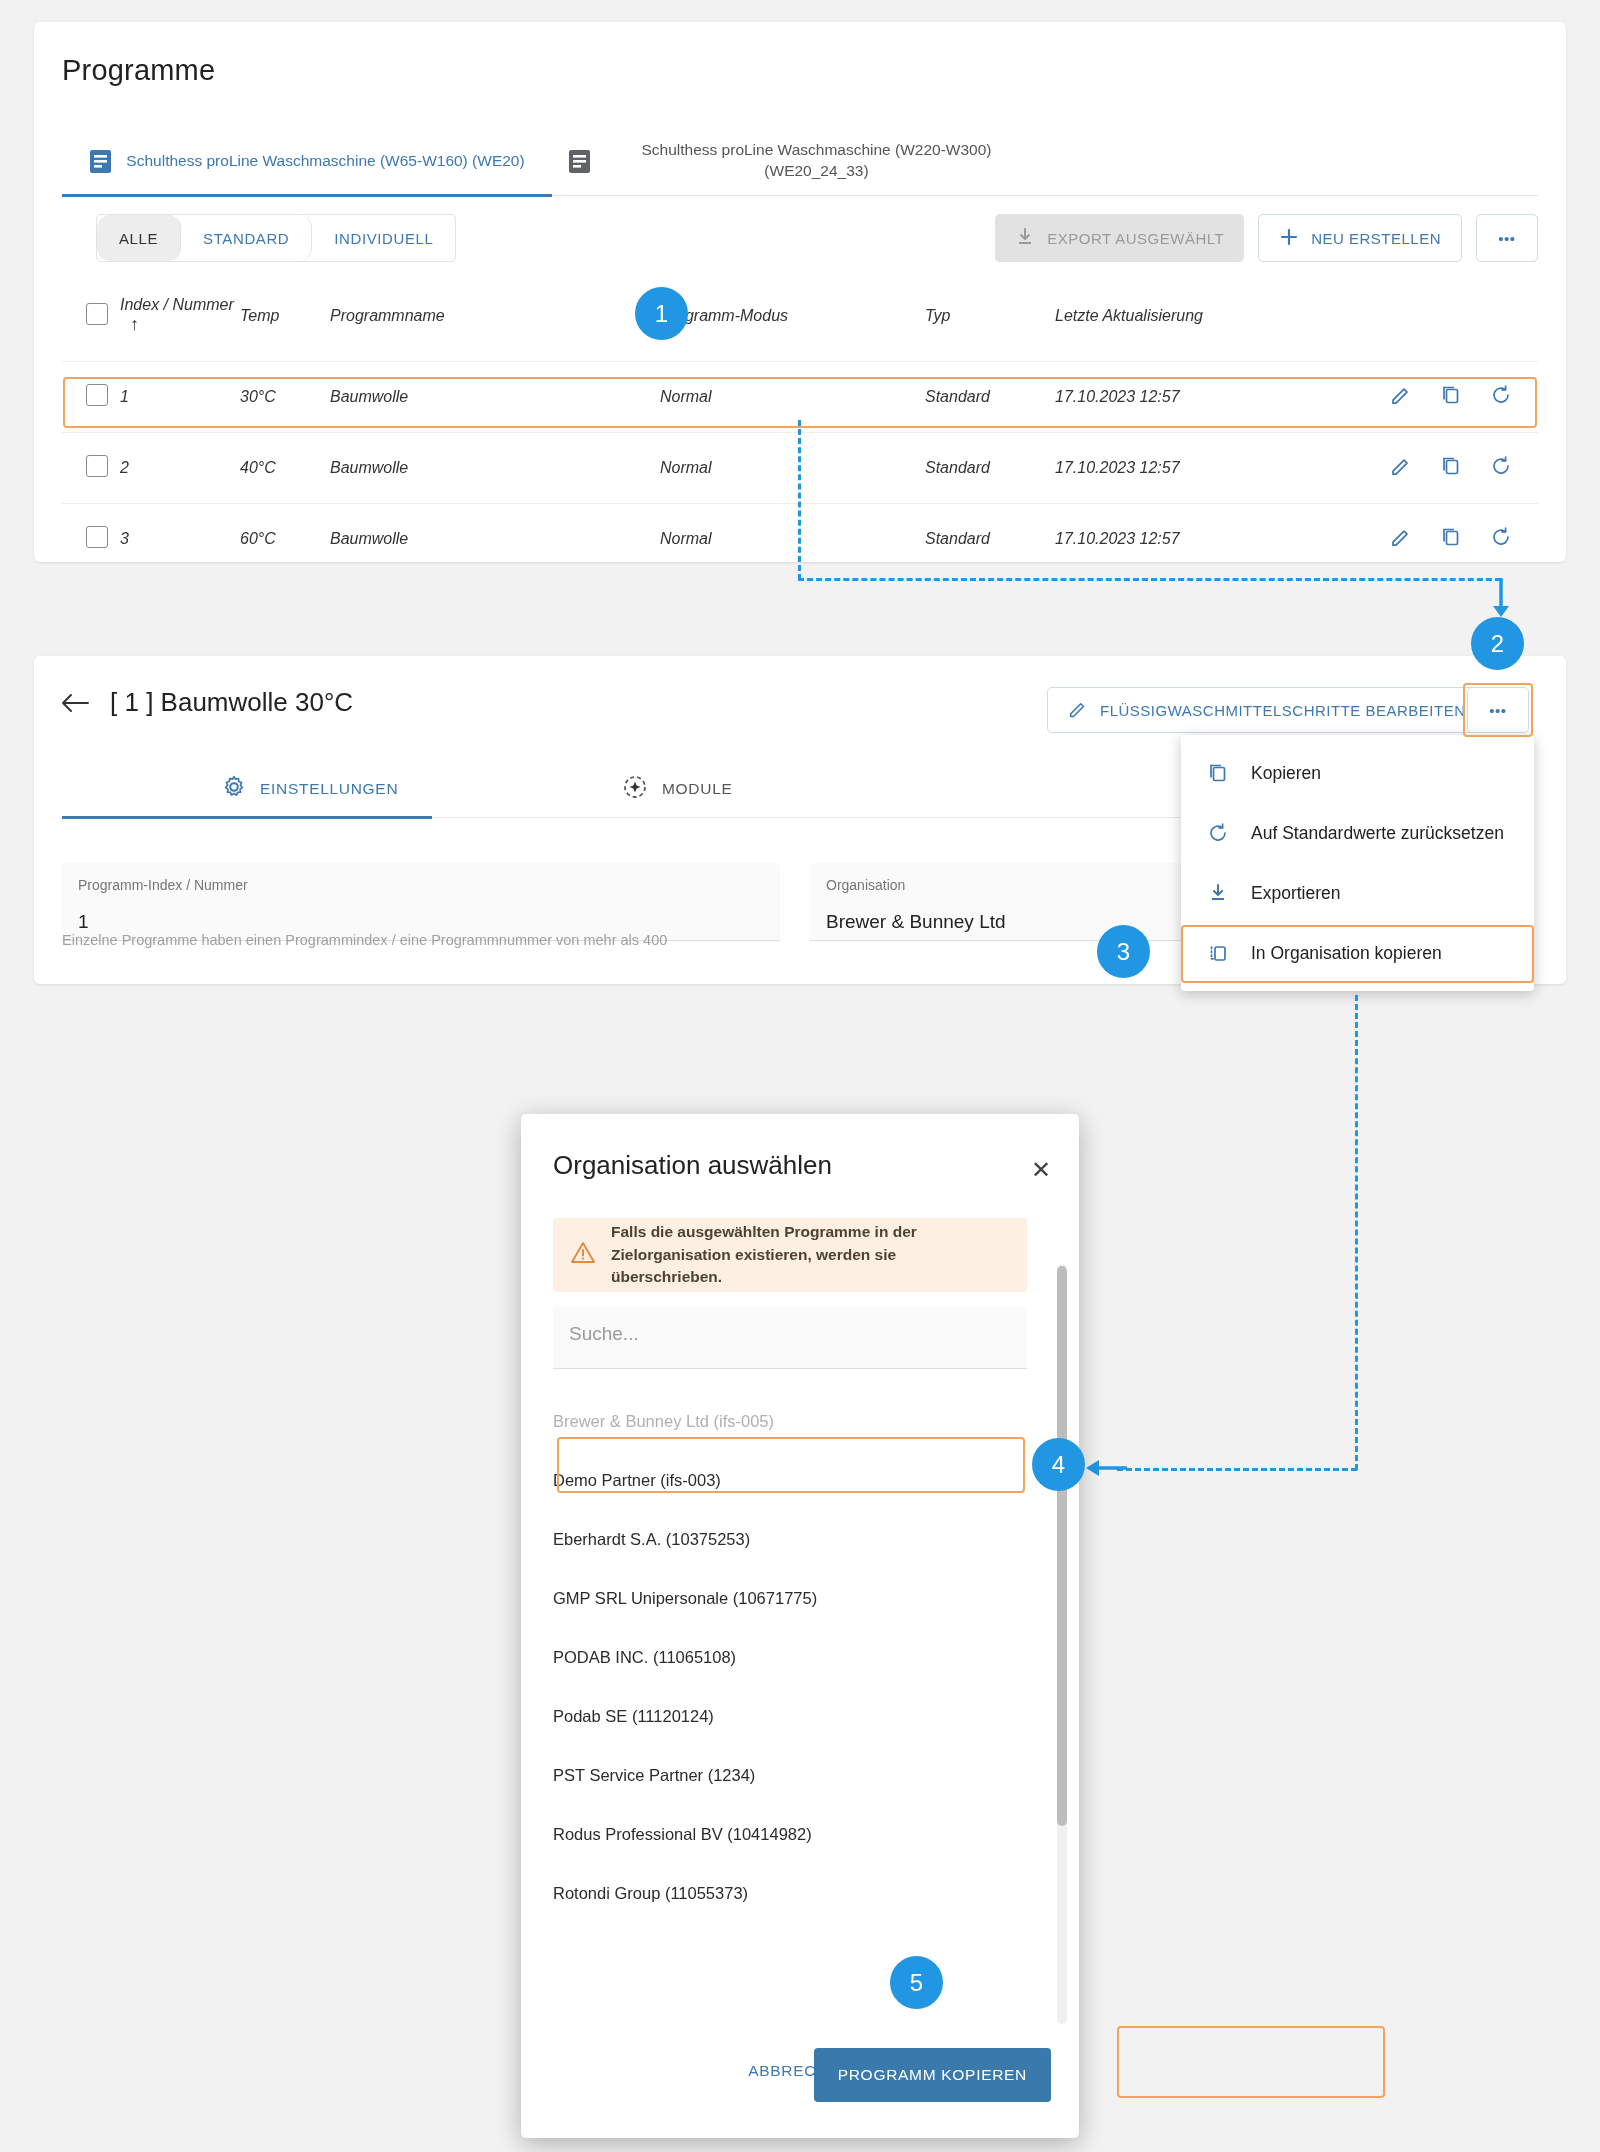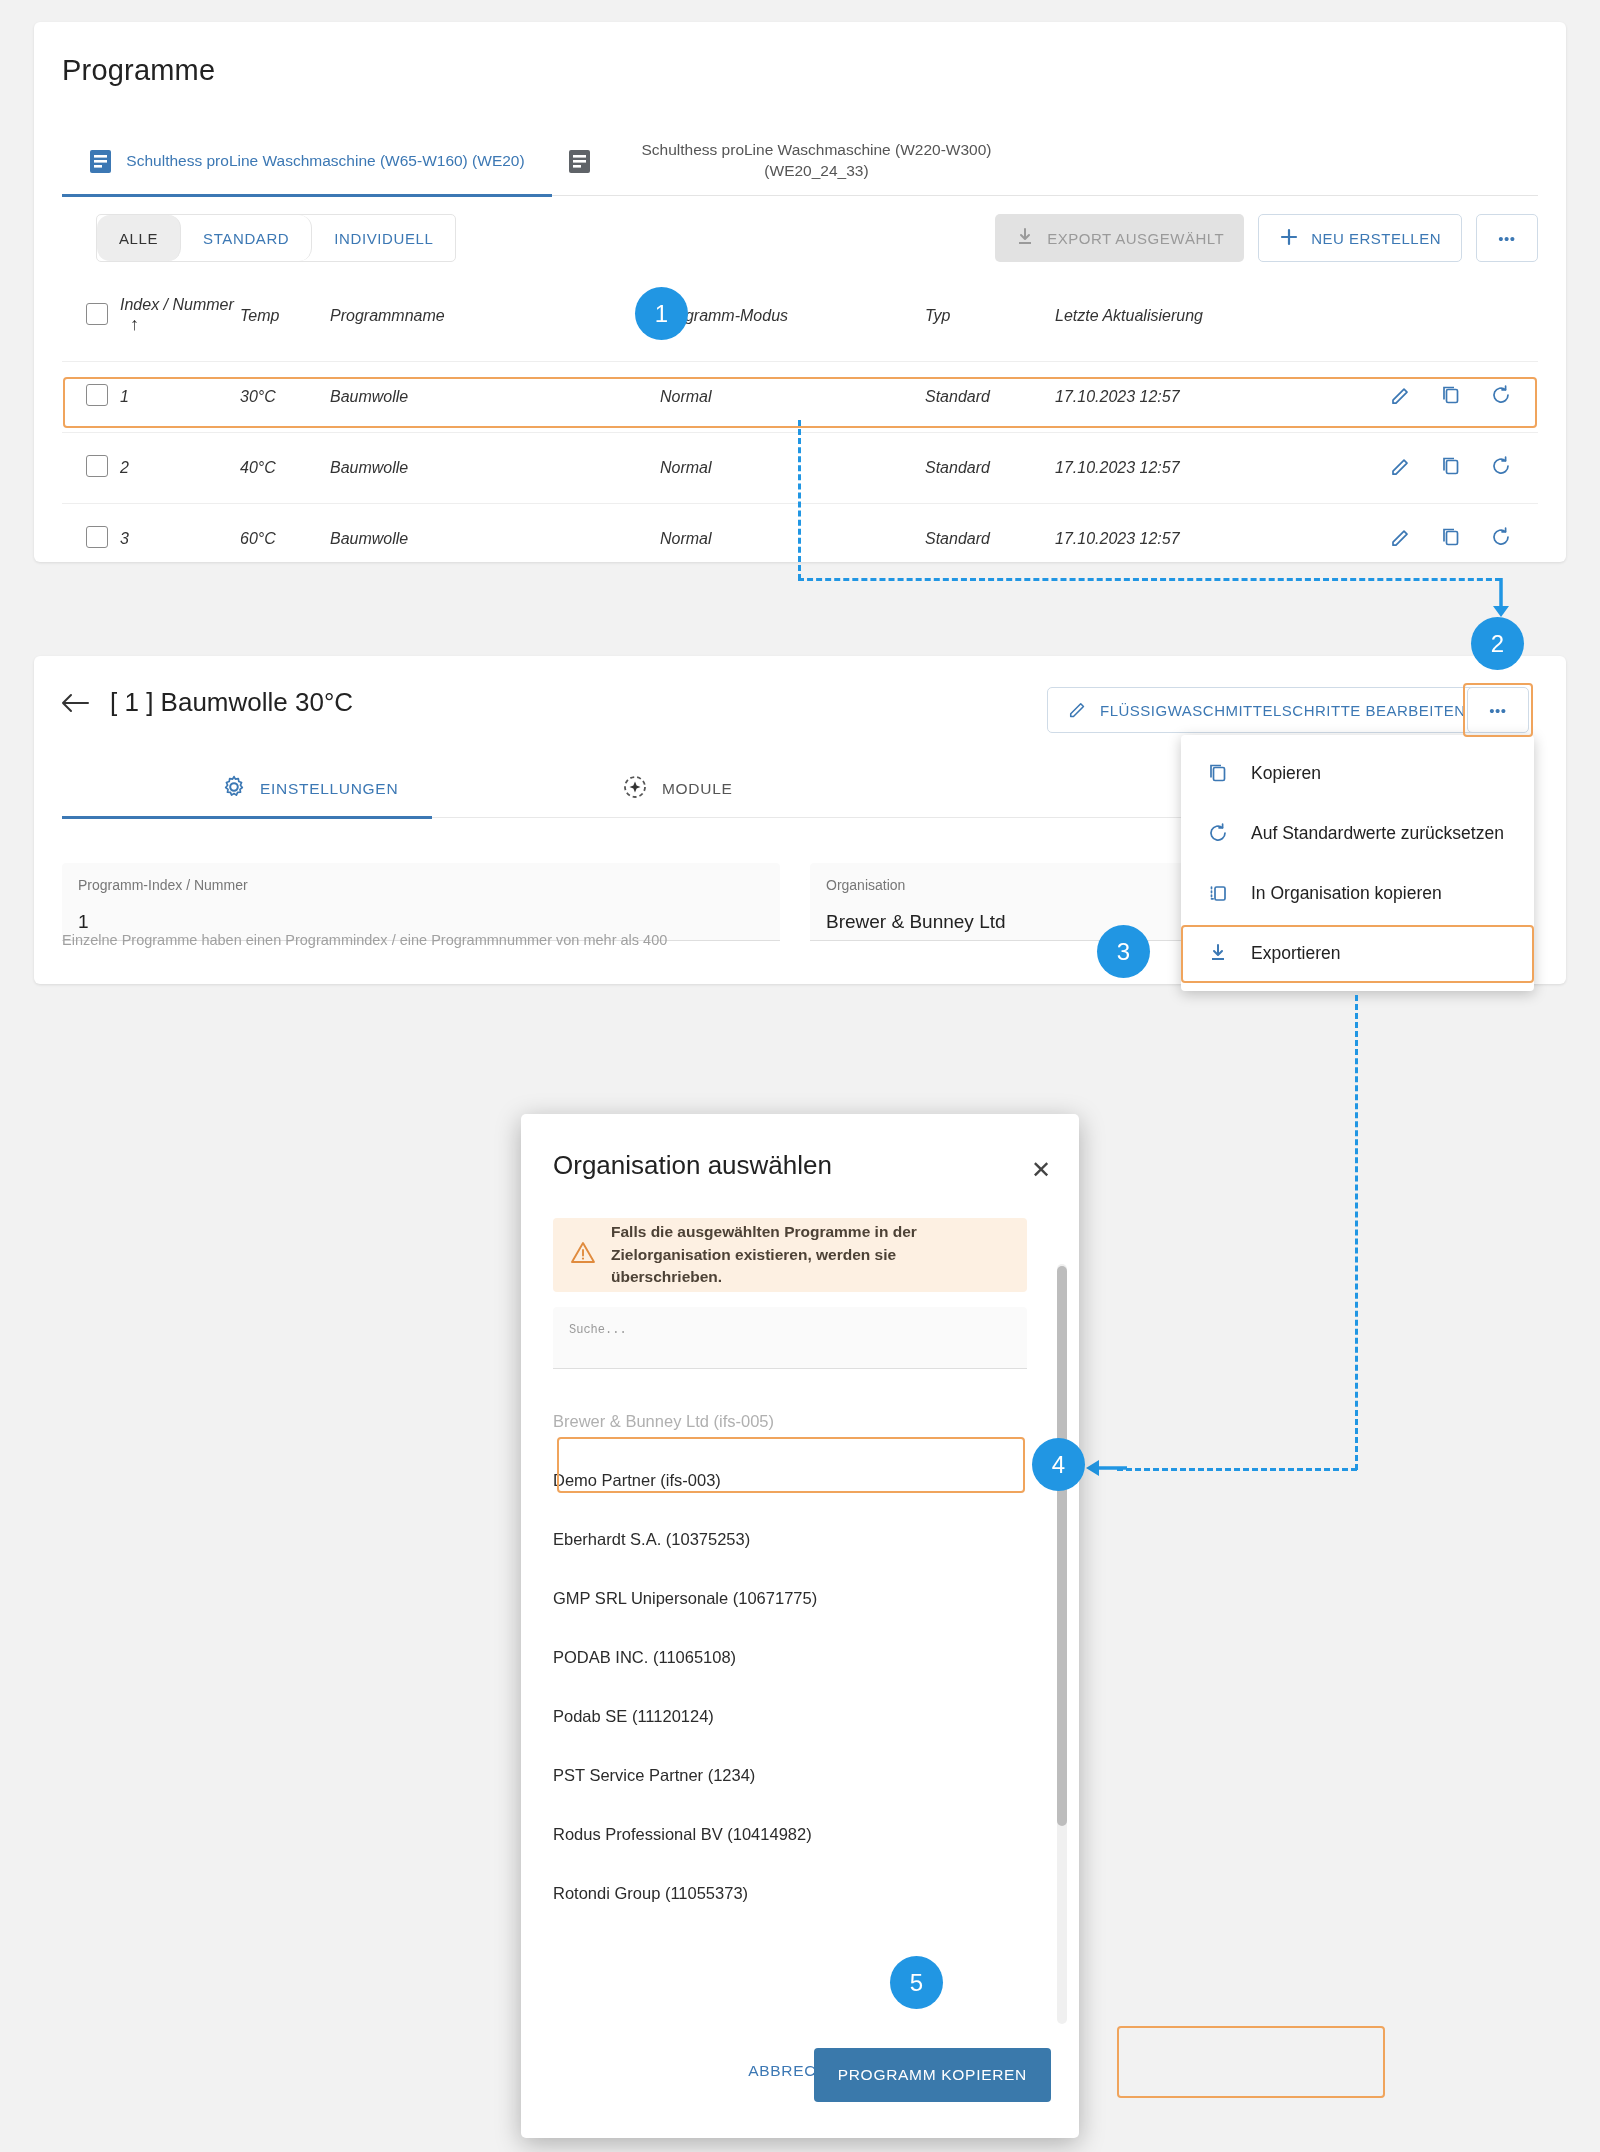--- a/index.html
+++ b/index.html
@@ -144,21 +144,21 @@
     background: #fdf0e2; border-radius: 4px; display: flex; align-items: center; gap: 14px;
     padding: 0 16px;
   }
   .warn .wtxt { font-size: 15.5px; color: #4d4236; line-height: 1.45; font-weight: bold; }
   .search {
     position: absolute; left: 32px; top: 193px; width: 474px; height: 62px;
     background: #fafafa; border-bottom: 1px solid #dedede; border-radius: 4px 4px 0 0;
   }
   .search input {
     position: absolute; left: 16px; top: 16px; width: 440px; border: none; background: transparent;
-    font-size: 12px; color: #0369a1; outline: none; font-family: Liberation Mono, monospace;
+    font-size: 19px; color: #0369a1; outline: none; font-family: Liberation Sans, sans-serif;
   }
   .search input::placeholder { color: #9a9a9a; }
   .orglist { position: absolute; left: 0; top: 278px; width: 558px; height: 640px; }
   .org {
     height: 59px; display: flex; align-items: center; padding: 0 32px;
     font-size: 16.5px; color: #2b2b2b; cursor: pointer;
   }
   .org.disabled { color: #b0b0b0; cursor: default; }
   .org.selected { background: #dadada; color: #3c78b4; }
   .mscroll-track { position: absolute; right: 12px; top: 150px; width: 10px; height: 760px; background: #f0f0f0; border-radius: 5px; }
@@ -429,35 +429,35 @@
       <span class="mi-icon">
           <svg width="22" height="22" viewBox="0 0 22 22">
             <path d="M18 11a7 7 0 11-2.6-5.4" fill="none" stroke="#3c78b4" stroke-width="1.7" stroke-linecap="round"></path>
             <path d="M15.6 2.2v3.6h-3.6" fill="none" stroke="#3c78b4" stroke-width="1.7" stroke-linecap="round" stroke-linejoin="round"></path>
           </svg>
         </span>
       <span>Auf Standardwerte zurücksetzen</span>
     </div>
     <div class="menu-item">
       <span class="mi-icon">
+          <svg width="20" height="20" viewBox="0 0 20 20">
+            <path d="M10 2v8M6 8l4 4 4-4" stroke="#3c78b4" stroke-width="2" fill="none" stroke-linecap="round" stroke-linejoin="round"></path>
+            <rect x="4" y="15" width="12" height="2" fill="#3c78b4"></rect>
+          </svg>
+        </span>
+      <span>Exportieren</span>
+    </div>
+    <div class="menu-item">
+      <span class="mi-icon">
           <svg width="22" height="22" viewBox="0 0 22 22">
             <rect x="8" y="5" width="10" height="13" rx="1.5" fill="none" stroke="#3c78b4" stroke-width="1.7"></rect>
             <path d="M4.5 5v1.6M4.5 9v1.6M4.5 13v1.6M4.5 16.8h1.6" fill="none" stroke="#3c78b4" stroke-width="1.7" stroke-linecap="round"></path>
           </svg>
         </span>
       <span>In Organisation kopieren</span>
-    </div>
-    <div class="menu-item">
-      <span class="mi-icon">
-          <svg width="20" height="20" viewBox="0 0 20 20">
-            <path d="M10 2v8M6 8l4 4 4-4" stroke="#3c78b4" stroke-width="2" fill="none" stroke-linecap="round" stroke-linejoin="round"></path>
-            <rect x="4" y="15" width="12" height="2" fill="#3c78b4"></rect>
-          </svg>
-        </span>
-      <span>Exportieren</span>
     </div>
   </div>
 
   <div class="modal">
     <div class="modal-title">Organisation auswählen</div>
     <div class="modal-close">✕</div>
 
     <div class="warn">
       <span>
         <svg width="28" height="26" viewBox="0 0 28 26">

